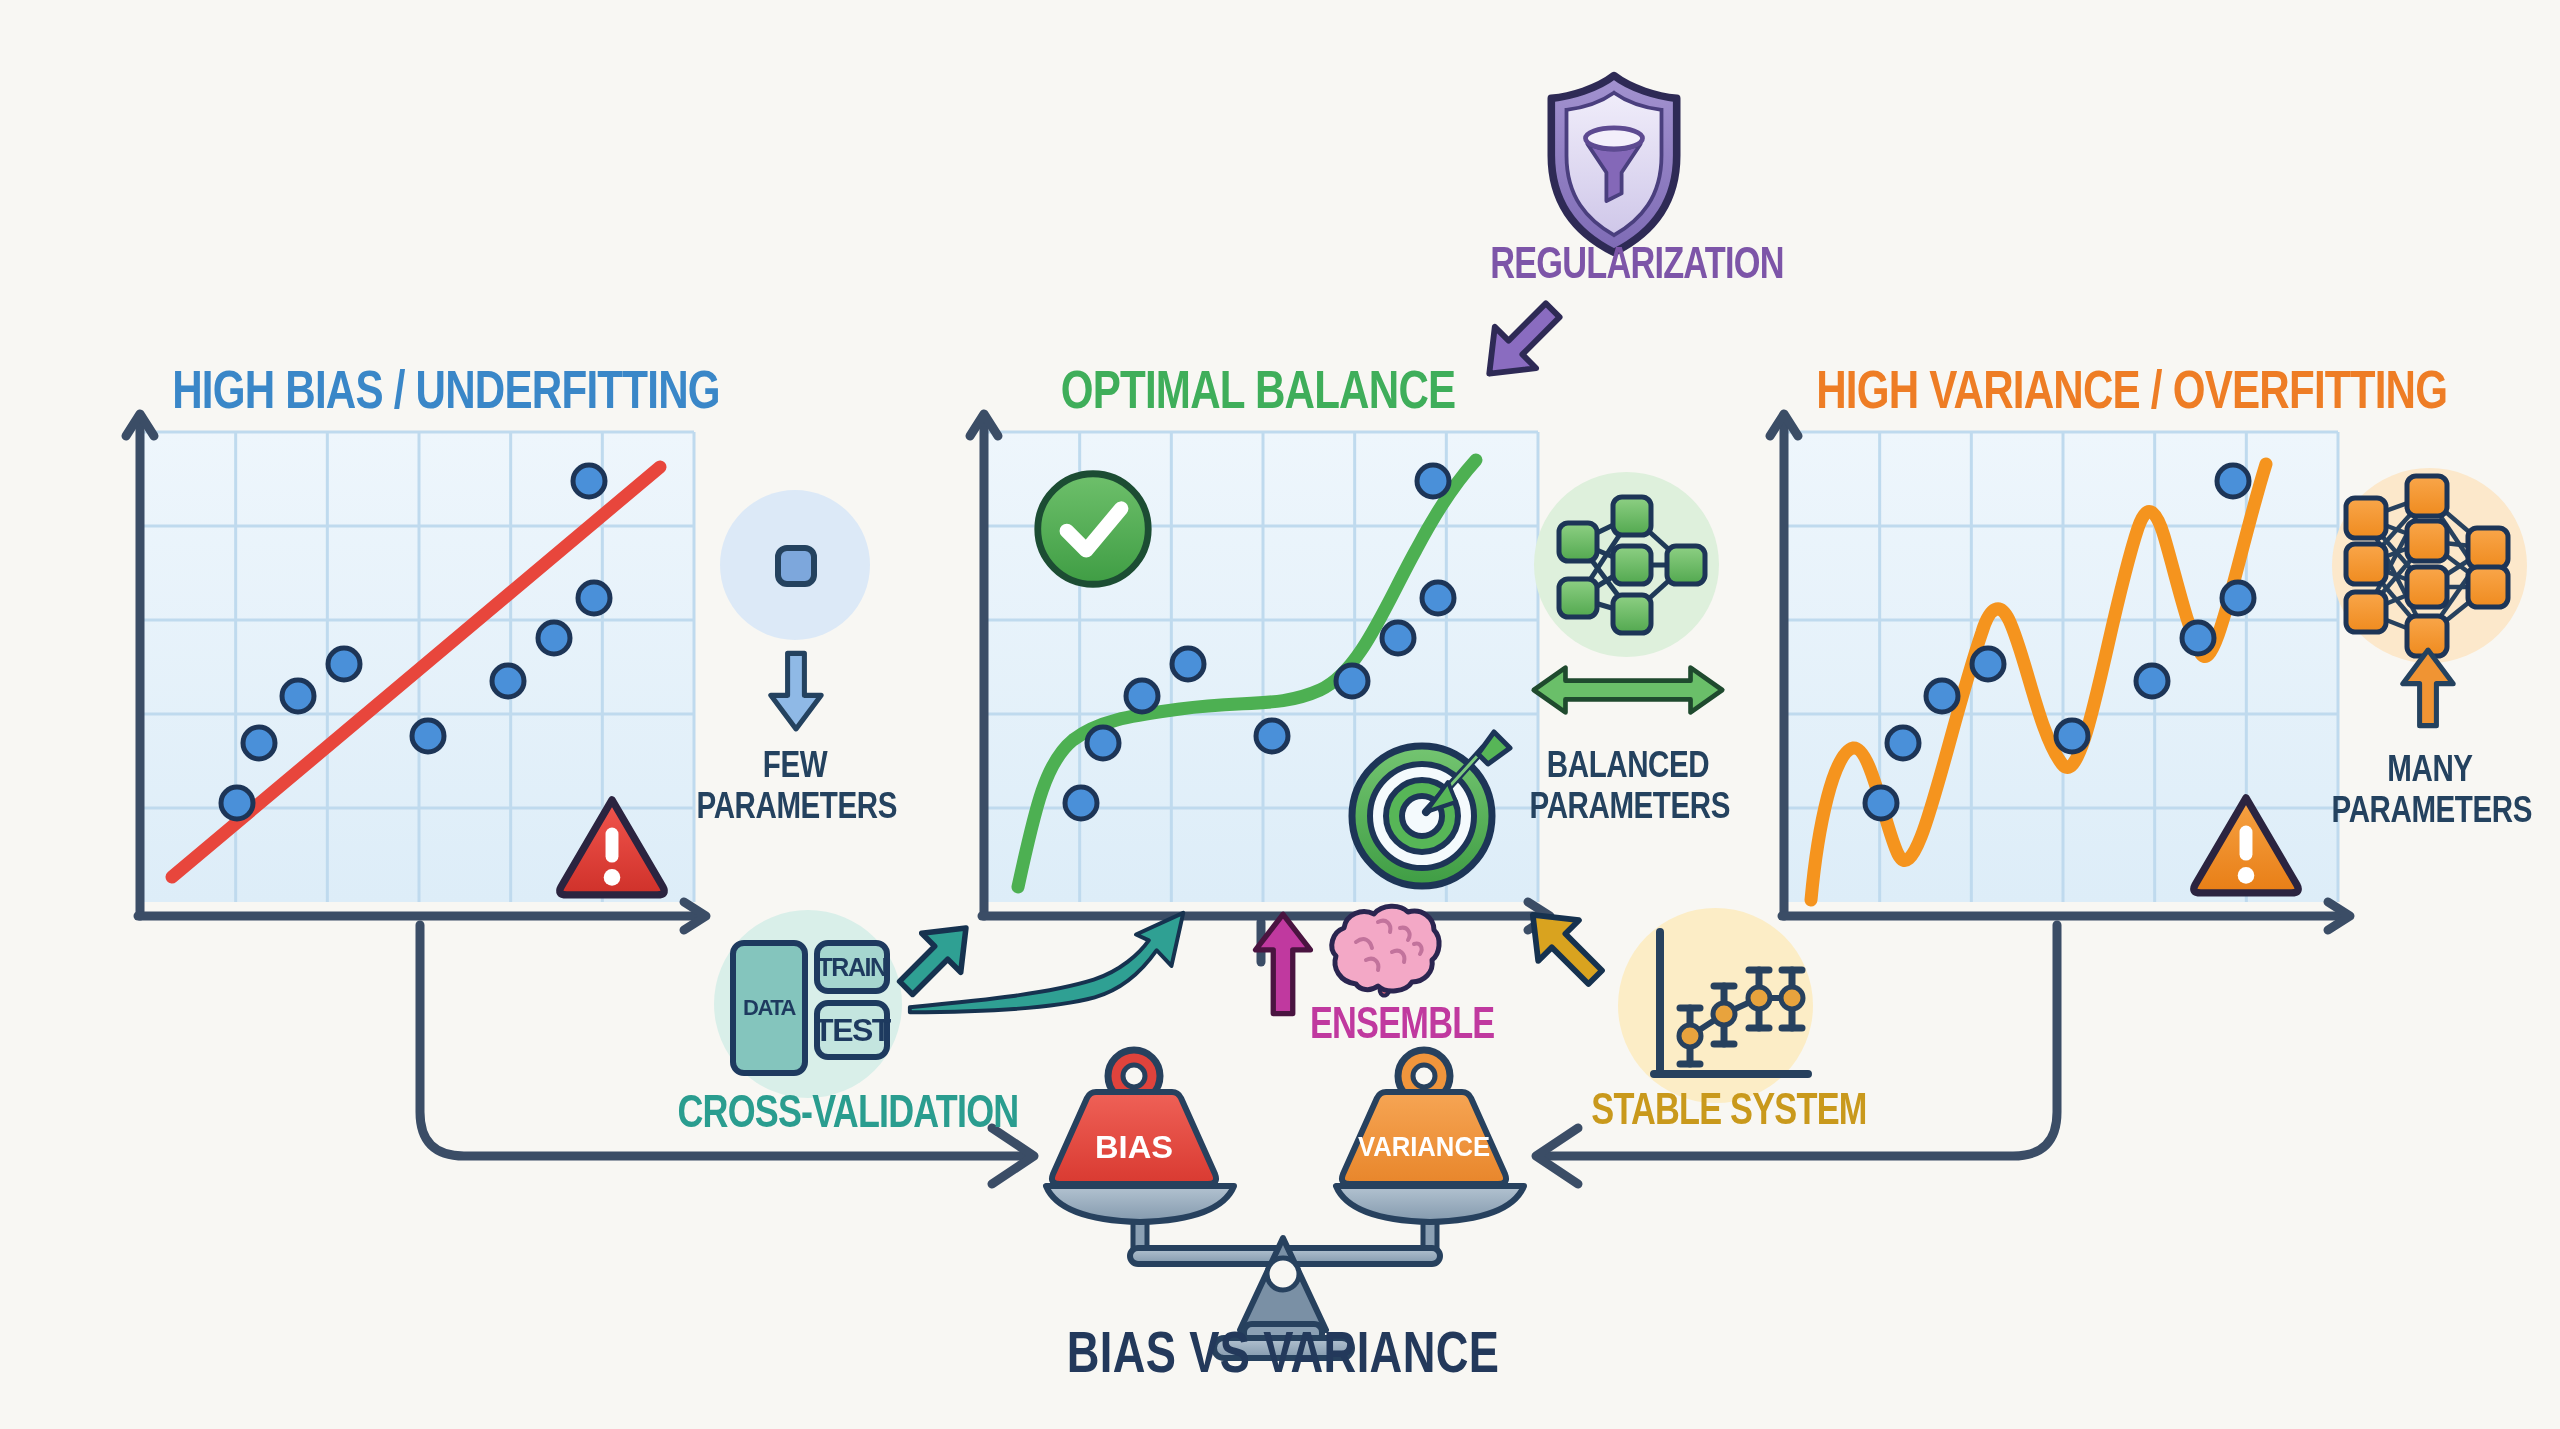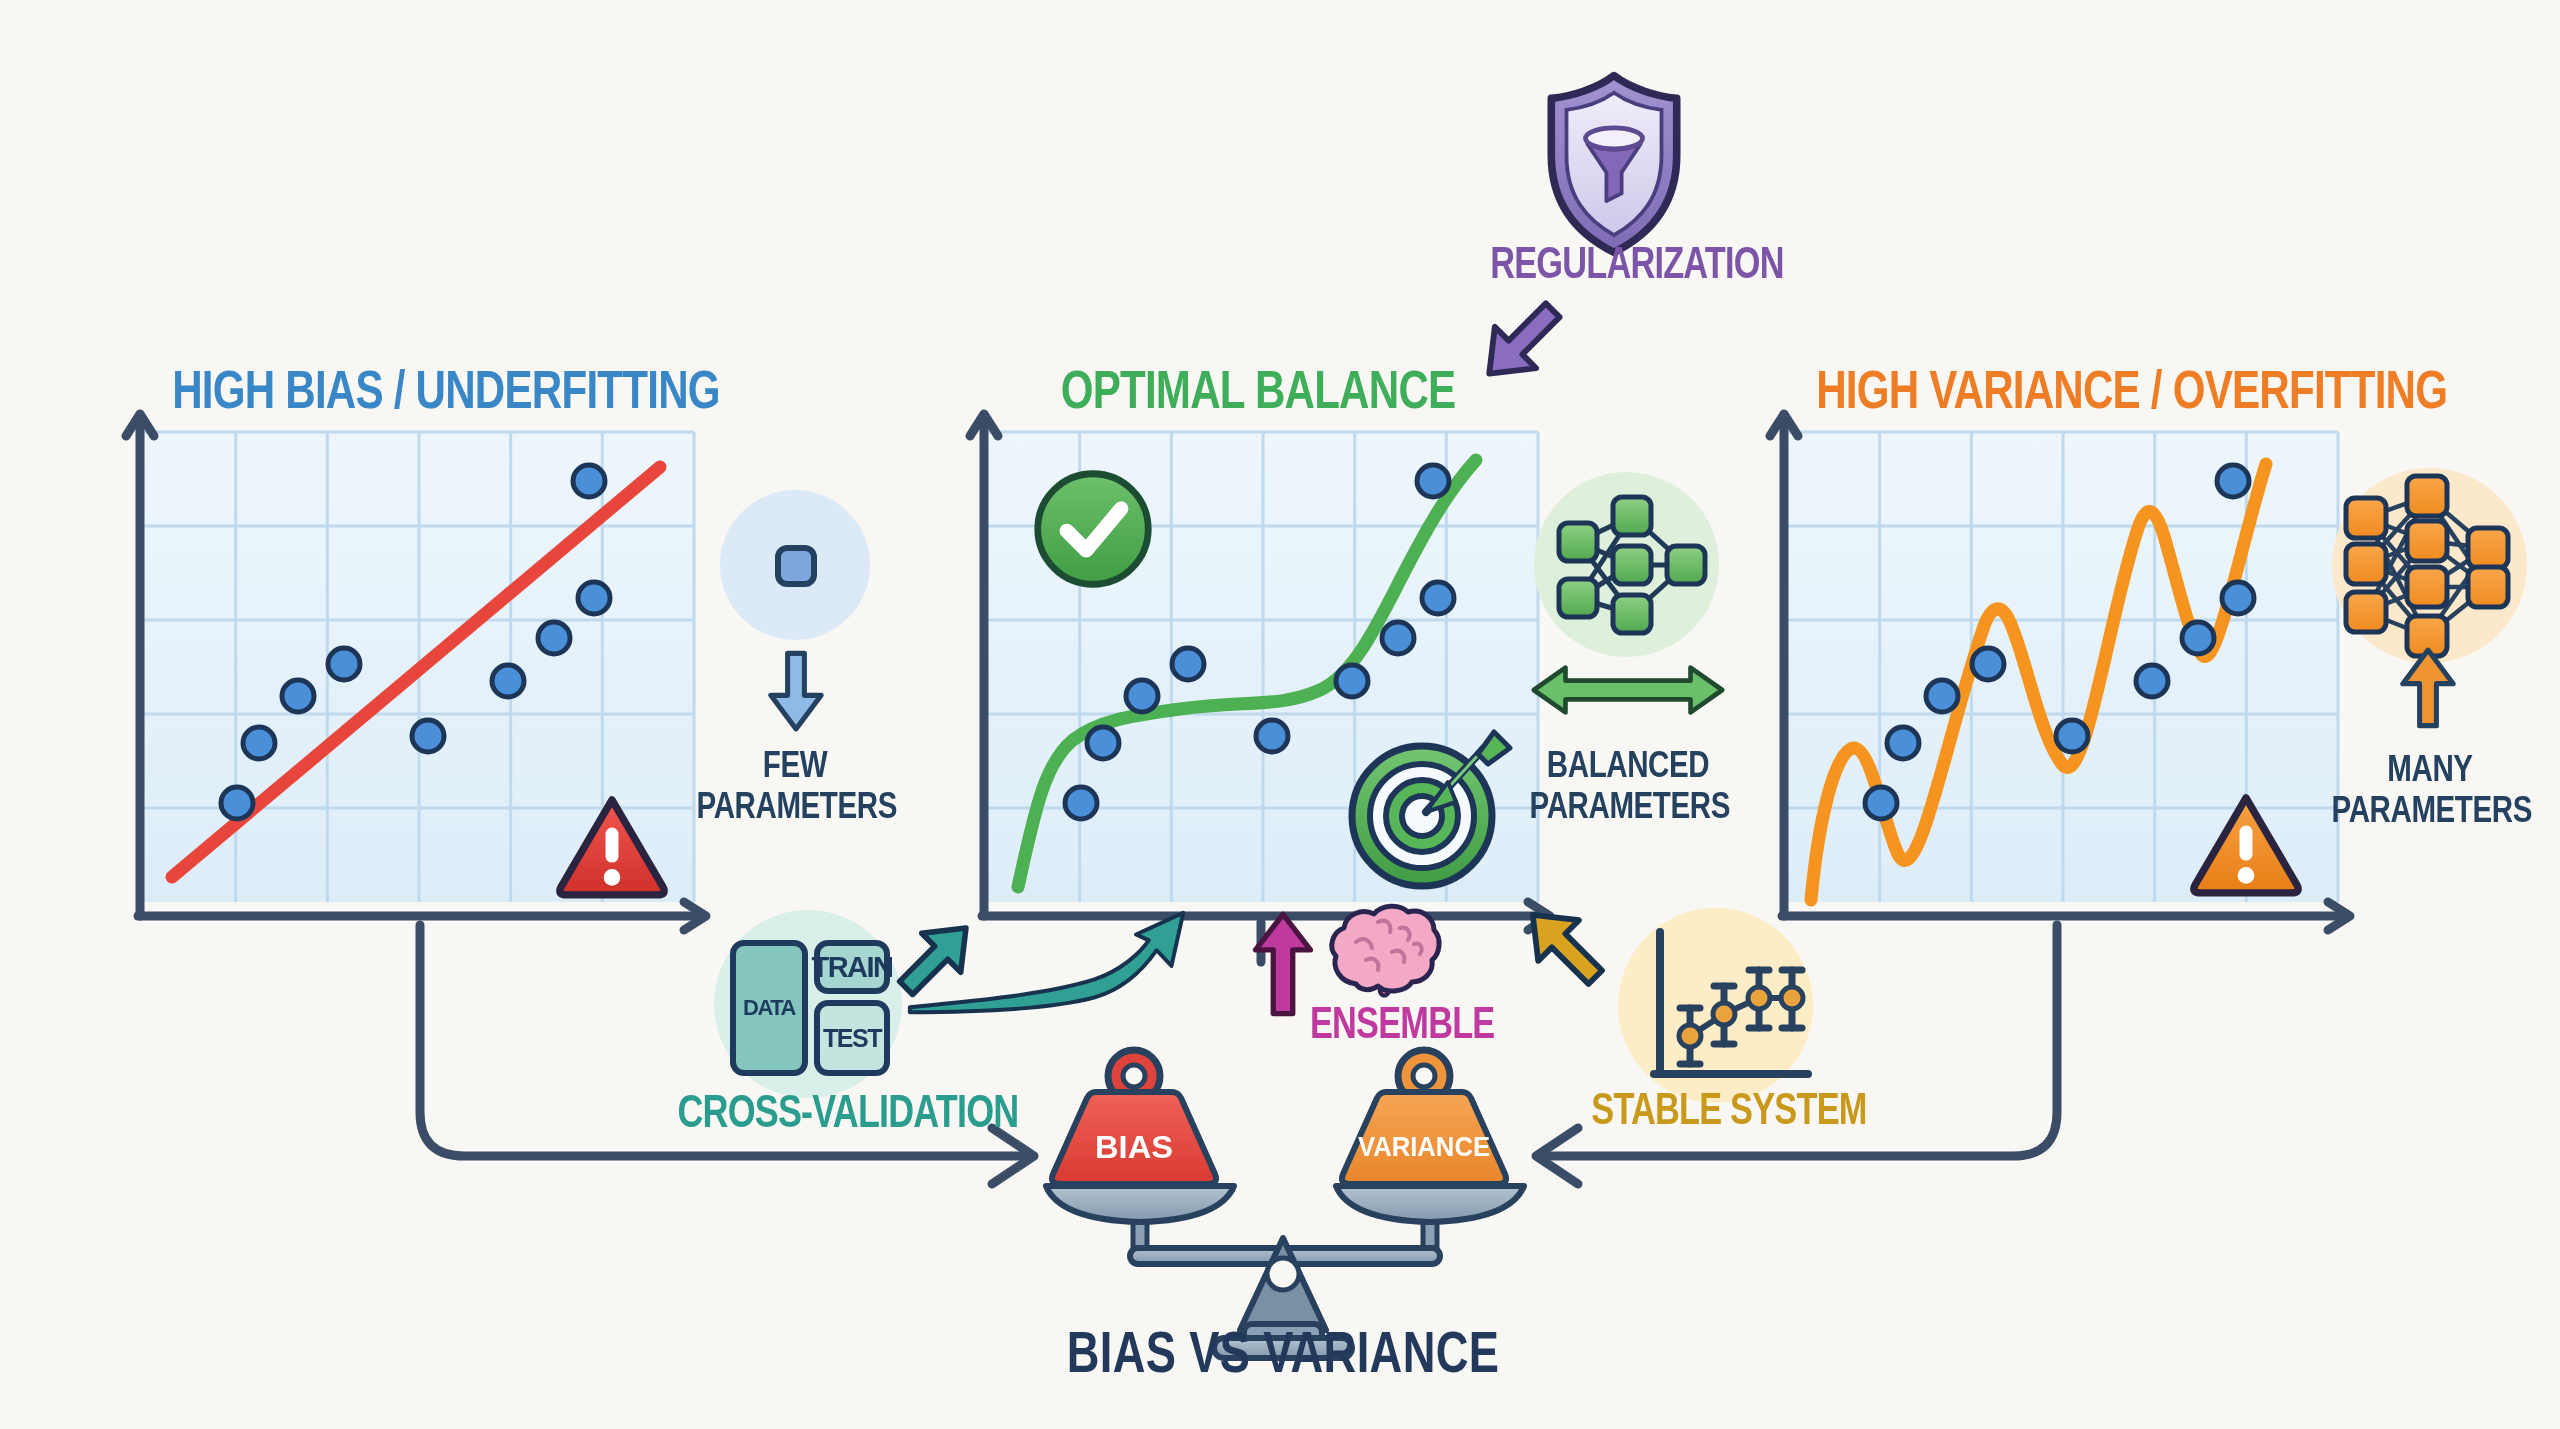--- a/index.html
+++ b/index.html
@@ -300,24 +300,24 @@
   </svg>
   <svg class="abs" style="left:2392px;top:645px" width="72" height="84" viewBox="0 0 80 100">
     <polygon points="30,96 50,96 50,46 70,46 40,6 10,46 30,46" fill="#f09433" stroke="#24425f" stroke-width="6" stroke-linejoin="round"></polygon>
   </svg>
   <div class="abs param-label condensed82" style="left:2310px;top:748px">MANY PARAMETERS</div>
 
   <div class="abs bgcircle" style="left:714px;top:910px;width:188px;height:188px;background:#d9efe9"></div>
   <div class="abs cv-box" style="left:730px;top:940px;width:78px;height:136px;background:#84c5bd;font-size:22px;letter-spacing:-1.5px">
       <span>DATA</span>
     </div>
-  <div class="abs cv-box" style="left:814px;top:940px;width:76px;height:54px;background:#a5d6cf;font-size:29px;letter-spacing:-1.5px">
+  <div class="abs cv-box" style="left:814px;top:940px;width:76px;height:54px;background:#a5d6cf;font-size:25px;letter-spacing:-1.5px">
       <span>TRAIN</span>
     </div>
-  <div class="abs cv-box" style="left:814px;top:1000px;width:76px;height:76px;background:#c4e5df;font-size:25px;letter-spacing:-1.5px">
+  <div class="abs cv-box" style="left:814px;top:1000px;width:76px;height:60px;background:#c4e5df;font-size:32px;letter-spacing:-1.5px">
       <span>TEST</span>
     </div>
   <div class="abs sub-label condensed" style="left: 640px; top: 1084px; width: 340px; color: rgb(42, 157, 143);">CROSS-VALIDATION</div>
   <svg class="abs" style="left:898px;top:912px;transform:rotate(45deg)" width="76" height="92" viewBox="0 0 80 100">
     <polygon points="30,96 50,96 50,42 70,42 40,4 10,42 30,42" fill="#2fa093" stroke="#16324f" stroke-width="6" stroke-linejoin="round"></polygon>
   </svg>
   <svg class="abs" style="left:902px;top:905px" width="295" height="118" viewBox="0 0 300 120">
     <path d="M8,104 C90,96 150,90 195,76 C222,67 241,50 251,36
              L238,30 L286,8 L274,62 L259,46
              C245,66 224,86 196,94 C155,105 90,109 8,109 Z" fill="#2fa093" stroke="#16324f" stroke-width="4" stroke-linejoin="round"></path>

